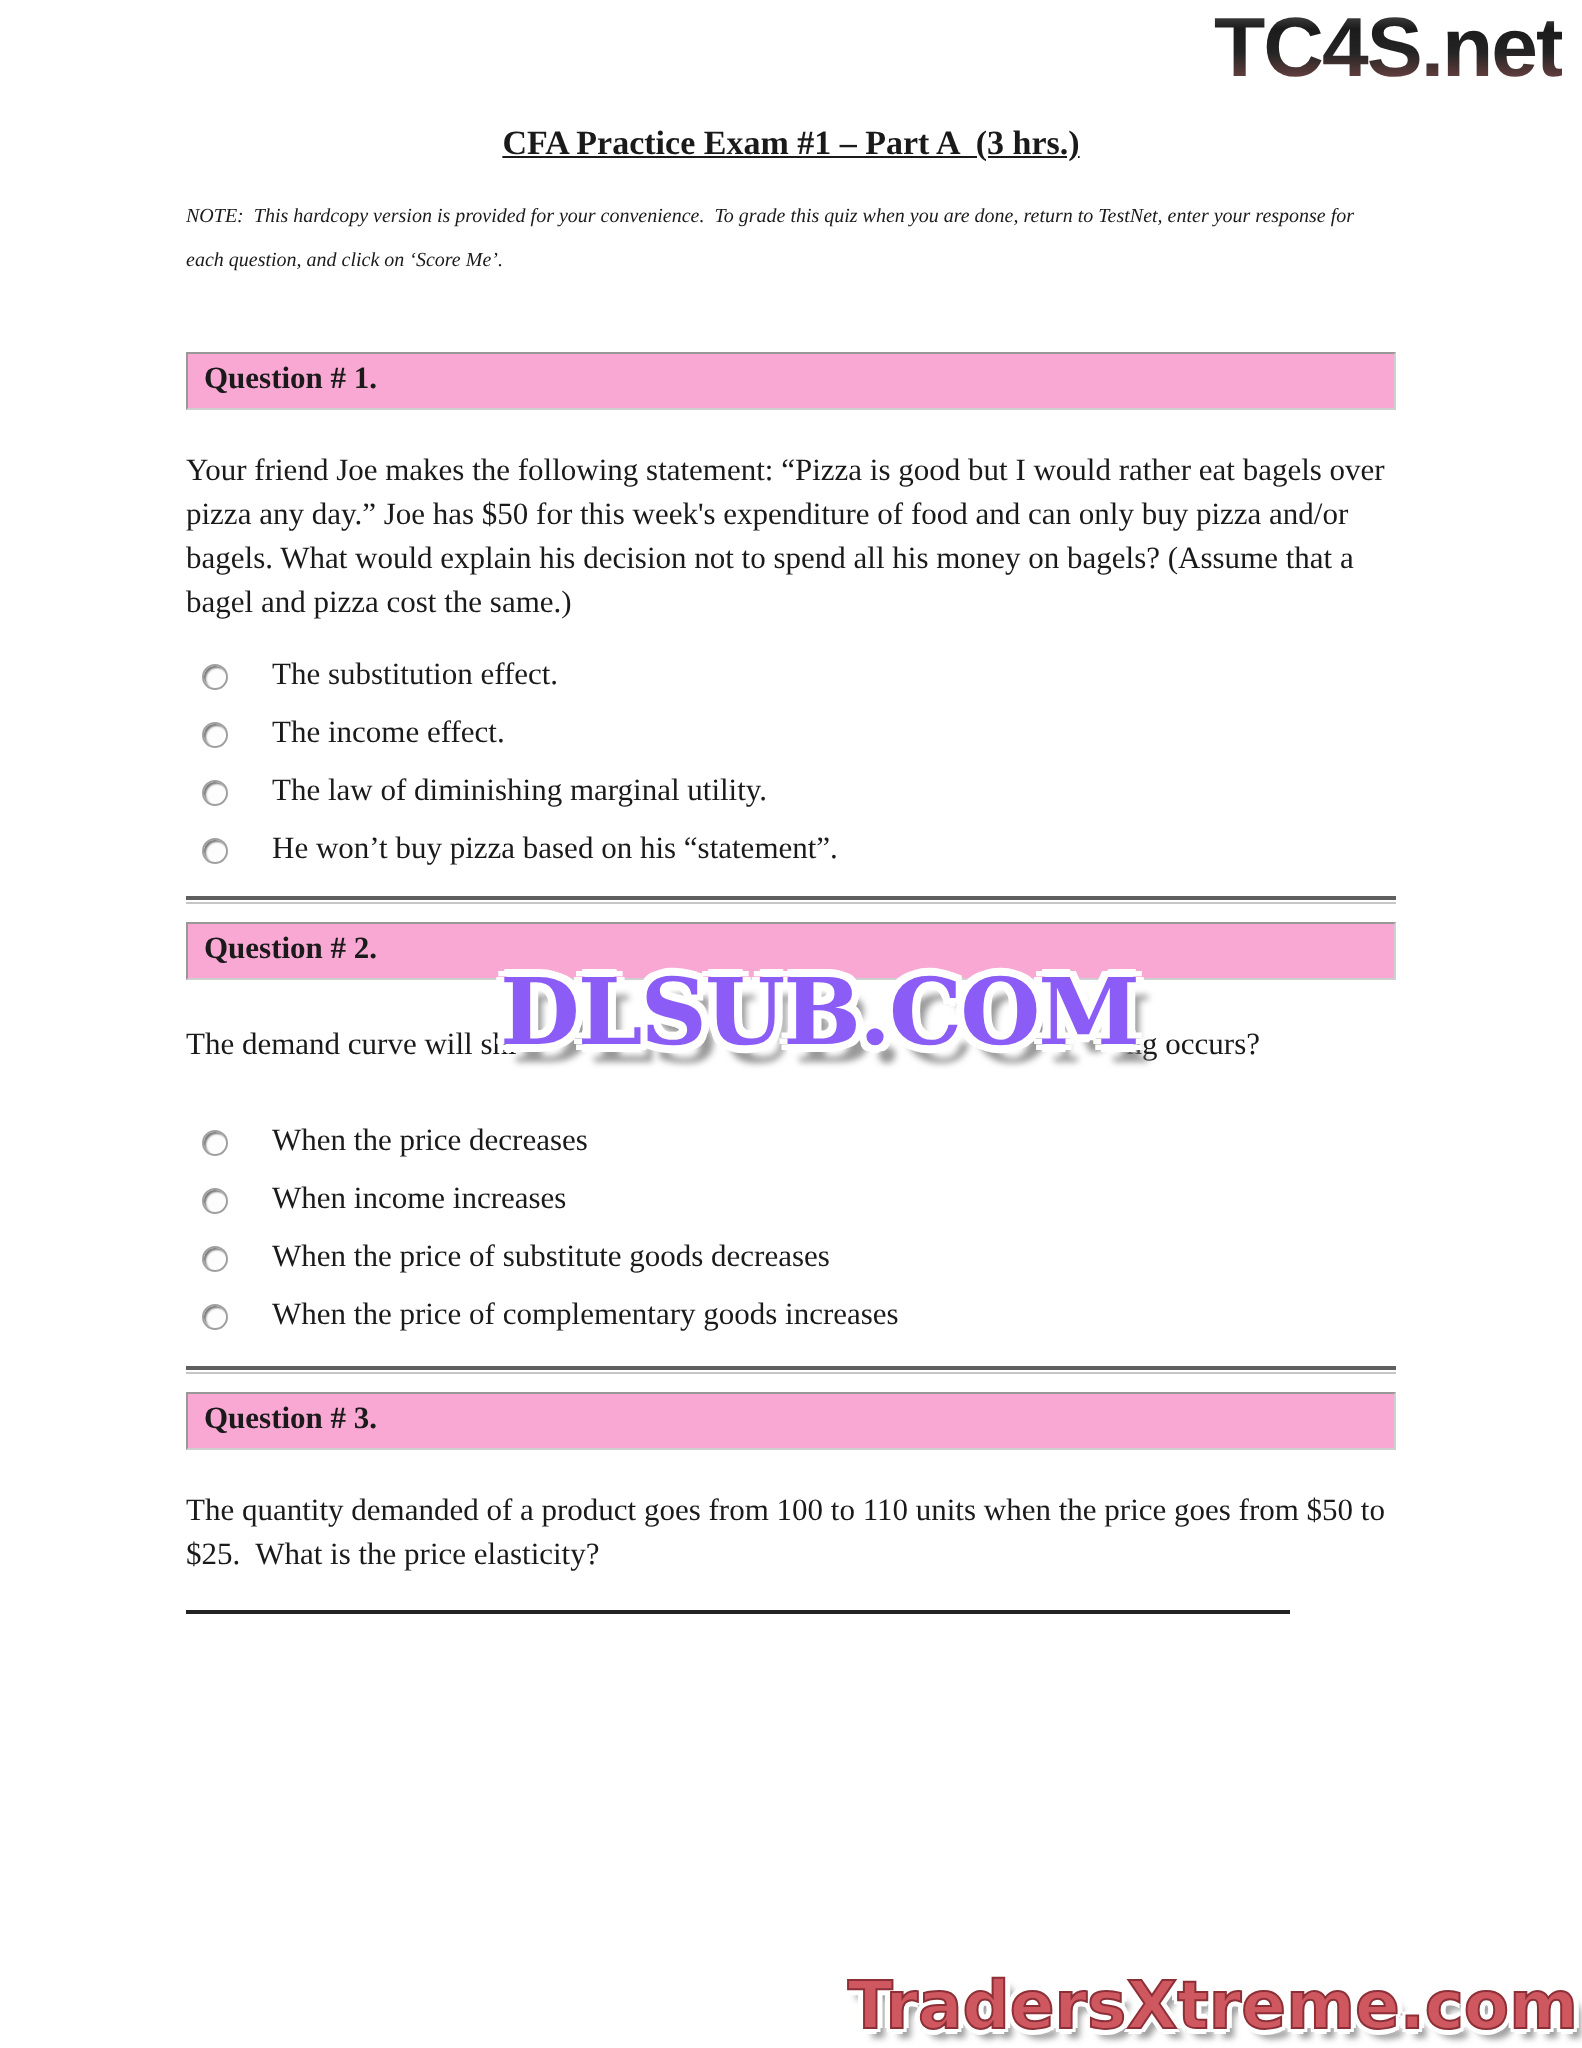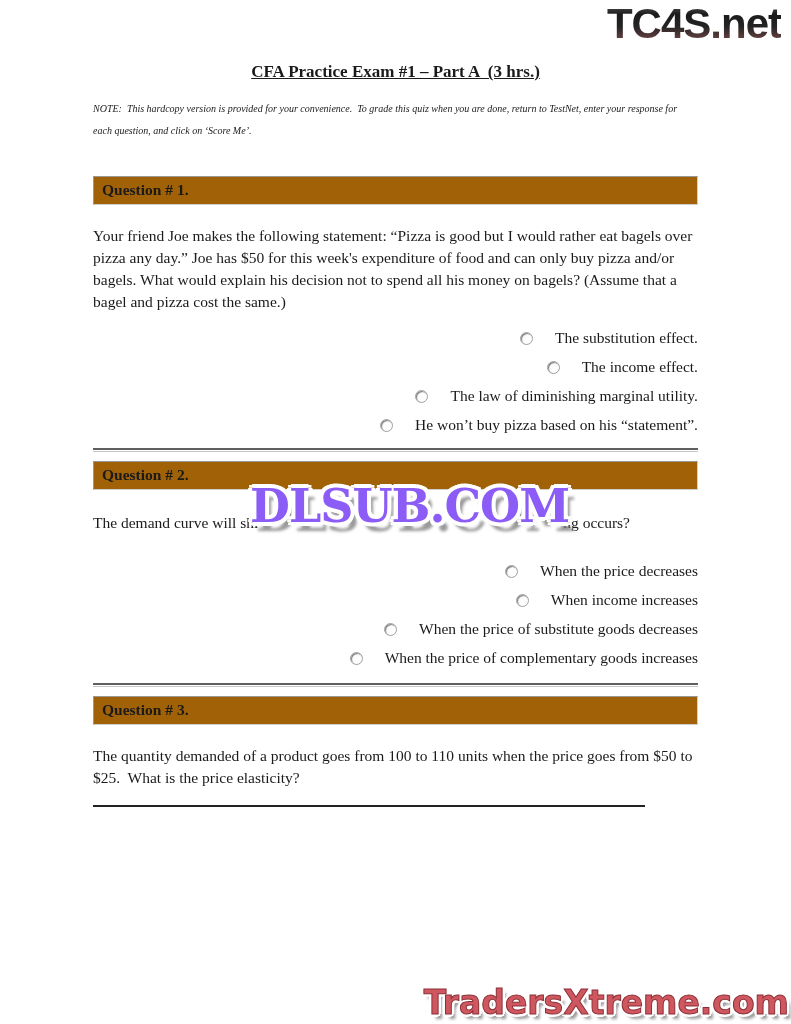--- a/index.html
+++ b/index.html
@@ -36,42 +36,42 @@
   }
 
   .note {
     margin-top: 16px;
     font-style: italic;
     font-size: 10px; line-height: 22px;
     white-space: pre-wrap;
   }
 
   .q-header {
-    background: #a16207;
+    background: #f9a8d4;
     border-top: 1px solid #989898;
     border-left: 1px solid #989898;
     border-right: 1px solid #cfcfcf;
     border-bottom: 1px solid #cfcfcf;
     font-weight: bold; font-size: 15.5px;
     padding: 3px 8px 4px 8px;
     line-height: 20px;
   }
   .q1-header { margin-top: 34px; }
 
   .q-text {
     margin-top: 20px;
     font-size: 15.5px; line-height: 22px;
     white-space: pre-wrap;
   }
 
   .options { margin-top: 14px; }
   .option-row {
     display: flex; align-items: center;
     padding-left: 8px;
-    height: 22px; margin-bottom: 7px; justify-content: flex-end;
+    height: 22px; margin-bottom: 7px;
   }
   .radio {
     width: 11px; height: 11px;
     border-radius: 50%;
     background: #fdfdfd;
     border: 1px solid #a0a0a0;
     box-shadow: inset 1px 1px 1px #7a7a7a, inset -1px -1px 1px #ffffff;
     flex: 0 0 auto;
   }
   .option-label {

